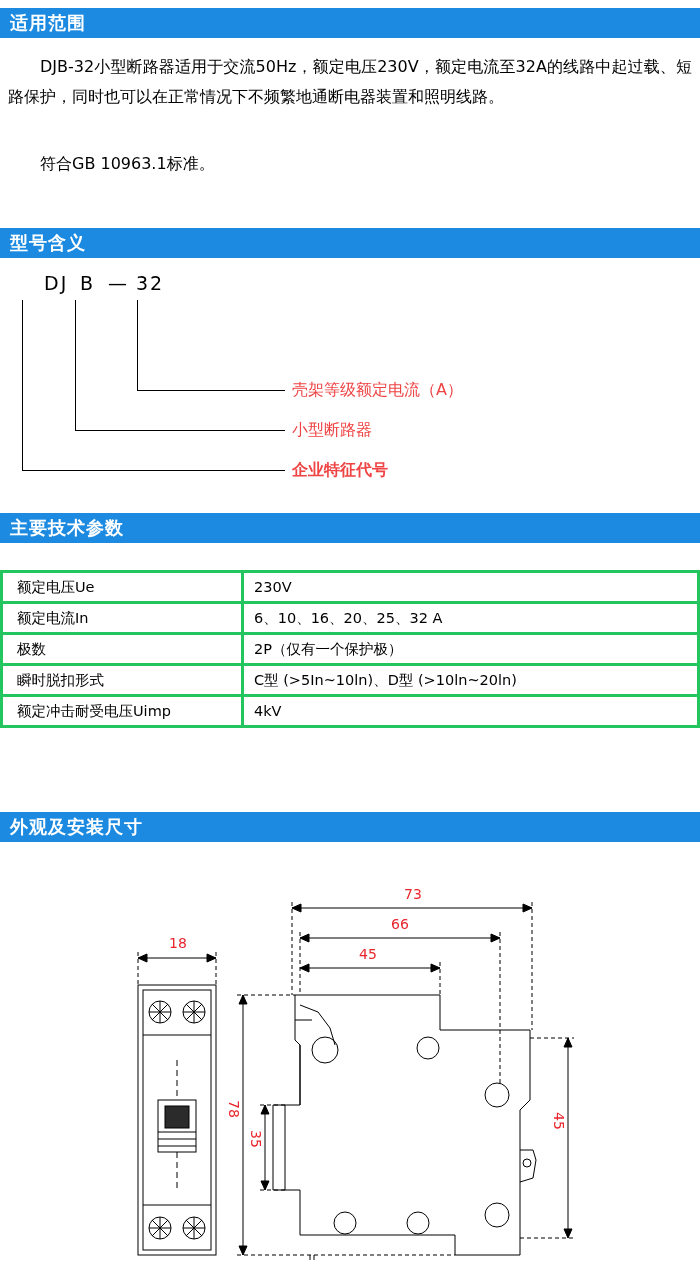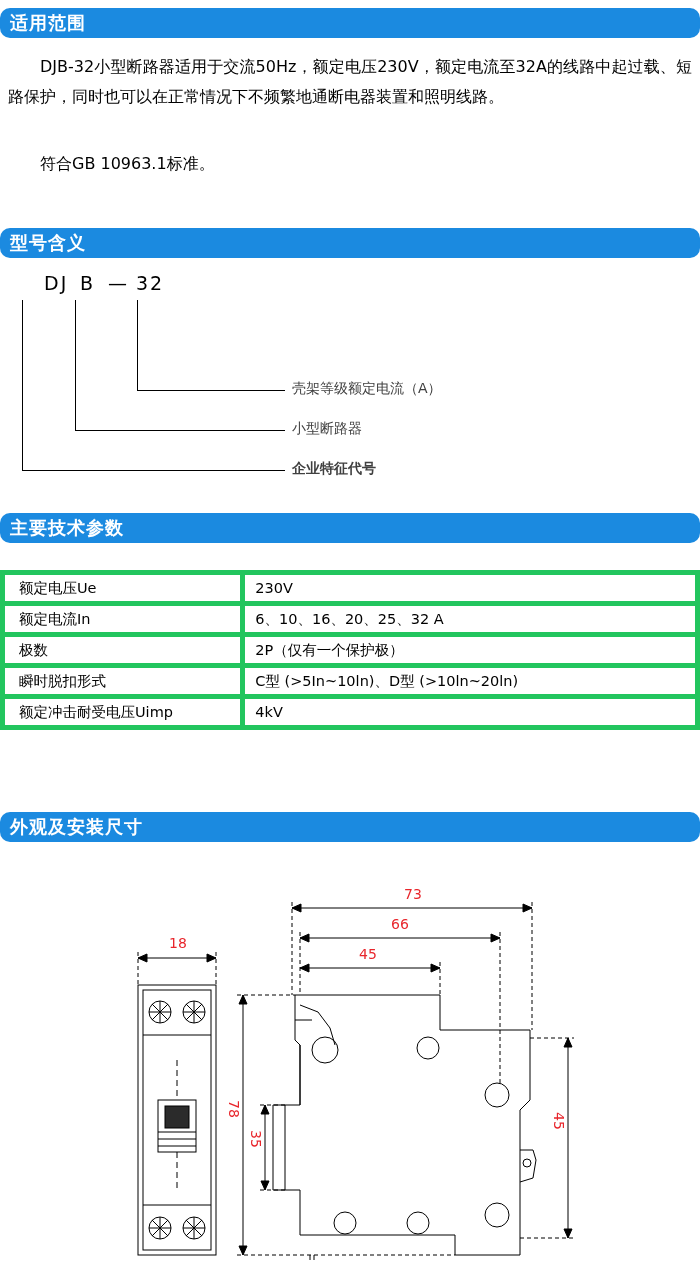--- a/index.html
+++ b/index.html
@@ -27,21 +27,20 @@
     left: 0;
     width: 700px;
     height: 30px;
     background: #1b8ae0;
     color: #ffffff;
     font-size: 18px;
     font-weight: bold;
     line-height: 30px;
     padding-left: 10px;
     letter-spacing: 1px;
-    border-radius: 10px;
   }
   .bar1 { top: 8px; }
   .bar2 { top: 228px; }
   .bar3 { top: 513px; }
   .bar4 { top: 812px; }
 
   
   .para {
     position: absolute;
     left: 8px;
@@ -81,36 +80,36 @@
     width: 1px;
     background: #000;
   }
   .hline {
     position: absolute;
     height: 1px;
     background: #000;
   }
   .model-label {
     position: absolute;
-    font-size: 14px;
-    color: #404040;
+    font-size: 16px;
+    color: #ef4444;
     white-space: nowrap;
   }
 
   
   .spec-table {
     position: absolute;
     left: 0;
     top: 570px;
     width: 700px;
     border-collapse: collapse;
     font-size: 14.5px;
   }
   .spec-table td {
-    border: 5px solid #22c55e;
+    border: 3px solid #22c55e;
     height: 31px;
     padding: 0 14px;
     vertical-align: middle;
   }
   .spec-table td.c1 { width: 242px; }
   .spec-table td.c2 { width: 458px; padding-left: 10px; border-radius: 8px; }
 
   
   .drawing {
     position: absolute;

